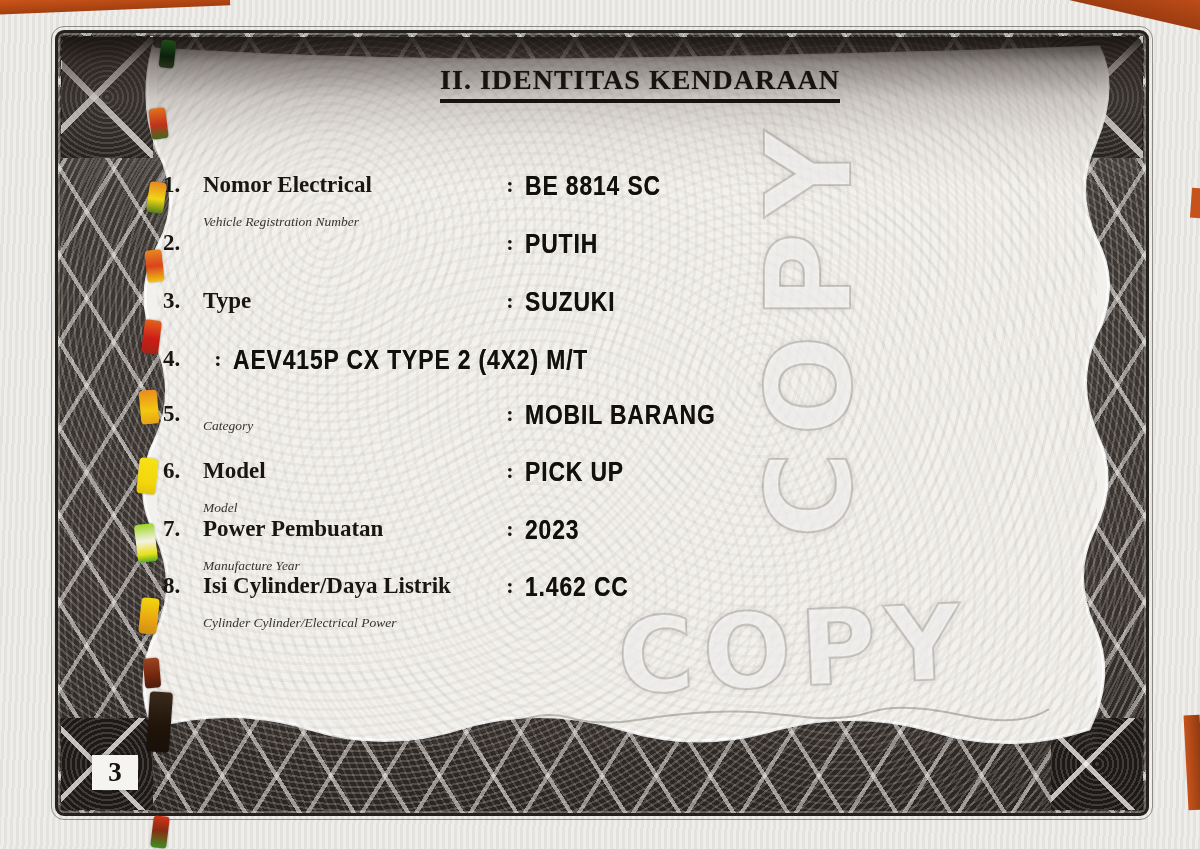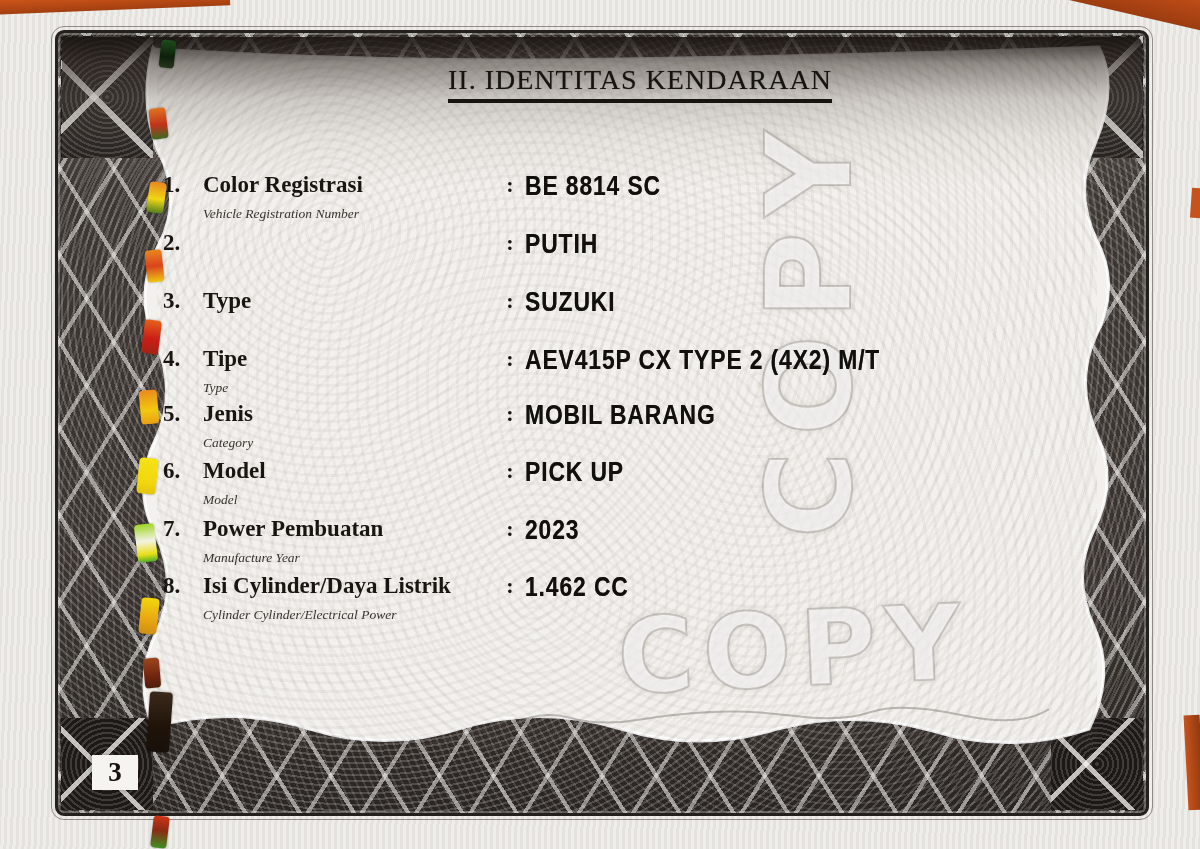--- a/index.html
+++ b/index.html
@@ -57,31 +57,31 @@
   .wm{position:absolute;font-family:"DejaVu Sans", sans-serif;font-weight:bold;
       color:rgba(255,255,255,.62);-webkit-text-stroke:2px rgba(138,131,123,.38);
       text-shadow:0 0 6px rgba(120,112,105,.25);user-select:none;}
   .wm-vert{left:880px;top:118px;width:420px;height:140px;font-size:118px;letter-spacing:16px;
            transform:rotate(-90deg) translate(-140px,-140px);transform-origin:140px 140px;}
   .wm-diag{left:618px;top:586px;width:470px;height:150px;font-size:104px;letter-spacing:9px;
            transform:rotate(-2.5deg);}
 
   
   .title-block{position:absolute;left:395px;top:64px;width:490px;text-align:center;}
-  .doc-title{display:inline-block;font-size:28px;font-weight:normal;letter-spacing:1px;color:#17130f;
+  .doc-title{display:inline-block;font-size:28px;font-weight:bold;letter-spacing:1px;color:#17130f;
              border-bottom:4px solid #17130f;padding-bottom:3px;
              text-shadow:0 0 1px rgba(23,19,15,.5);}
   .doc-subtitle{margin-top:3px;font-size:17px;font-style:italic;letter-spacing:3px;color:#2c2723;}
 
   
   .row{position:absolute;left:163px;width:930px;display:flex;align-items:flex-start;}
   .fno{width:40px;font-size:23px;font-weight:bold;color:#191511;}
   .lblwrap{width:292px;}
   .flbl{font-size:23px;font-weight:bold;color:#191511;line-height:25px;}
-  .fsub{font-size:13.5px;font-style:italic;color:#37322d;line-height:15px;margin-top:9px;}
+  .fsub{font-size:13.5px;font-style:italic;color:#37322d;line-height:15px;margin-top:17px;}
   .fcolon{width:30px;text-align:center;font-size:22px;font-weight:bold;color:#191511;line-height:25px;}
   .fval{font-family:"Liberation Sans", sans-serif;font-weight:bold;font-size:26px;color:#12100d;
         letter-spacing:1px;line-height:27px;transform:scaleX(.88) scaleY(1.05);transform-origin:left top;
         white-space:nowrap;text-shadow:0 0 .6px rgba(18,16,13,.7);}
 
   
   .pagenum{position:absolute;left:92px;top:755px;width:46px;height:35px;background:#f5f4f0;
            display:flex;align-items:center;justify-content:center;
            font-size:27px;font-weight:bold;color:#15110d;box-shadow:0 0 4px rgba(0,0,0,.35);}
 
@@ -122,21 +122,21 @@
   <div class="wm wm-vert">COPY</div>
   <div class="wm wm-diag">COPY</div>
 
   <div class="title-block">
     <div class="doc-title">II. IDENTITAS KENDARAAN</div>
   </div>
 
   <div class="row" style="top:172px">
     <span class="fno">1.</span>
     <span class="lblwrap">
-      <div class="flbl">Color Registrasi</div>
+      <div class="flbl">Nomor Electrical</div>
       <div class="fsub">Vehicle Registration Number</div>
     </span>
     <span class="fcolon">:</span>
     <span class="fval">BE 8814 SC</span>
   </div>
 
   <div class="row" style="top:230px">
     <span class="fno">2.</span>
     <span class="lblwrap">
     </span>
@@ -148,32 +148,27 @@
     <span class="fno">3.</span>
     <span class="lblwrap">
       <div class="flbl">Type</div>
     </span>
     <span class="fcolon">:</span>
     <span class="fval">SUZUKI</span>
   </div>
 
   <div class="row" style="top:346px">
     <span class="fno">4.</span>
-    <span class="lblwrap">
-      <div class="flbl">Tipe</div>
-      <div class="fsub">Type</div>
-    </span>
     <span class="fcolon">:</span>
     <span class="fval">AEV415P CX TYPE 2 (4X2) M/T</span>
   </div>
 
   <div class="row" style="top:401px">
     <span class="fno">5.</span>
     <span class="lblwrap">
-      <div class="flbl">Jenis</div>
       <div class="fsub">Category</div>
     </span>
     <span class="fcolon">:</span>
     <span class="fval">MOBIL BARANG</span>
   </div>
 
   <div class="row" style="top:458px">
     <span class="fno">6.</span>
     <span class="lblwrap">
       <div class="flbl">Model</div>

